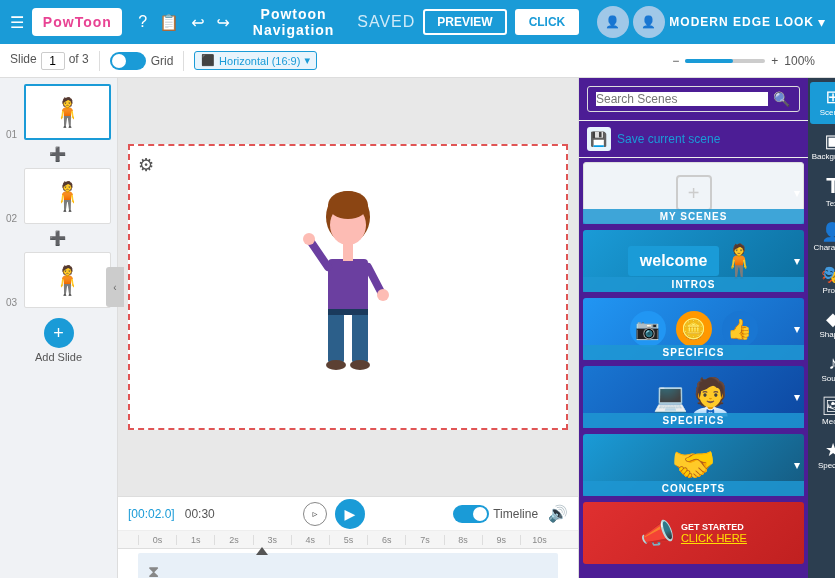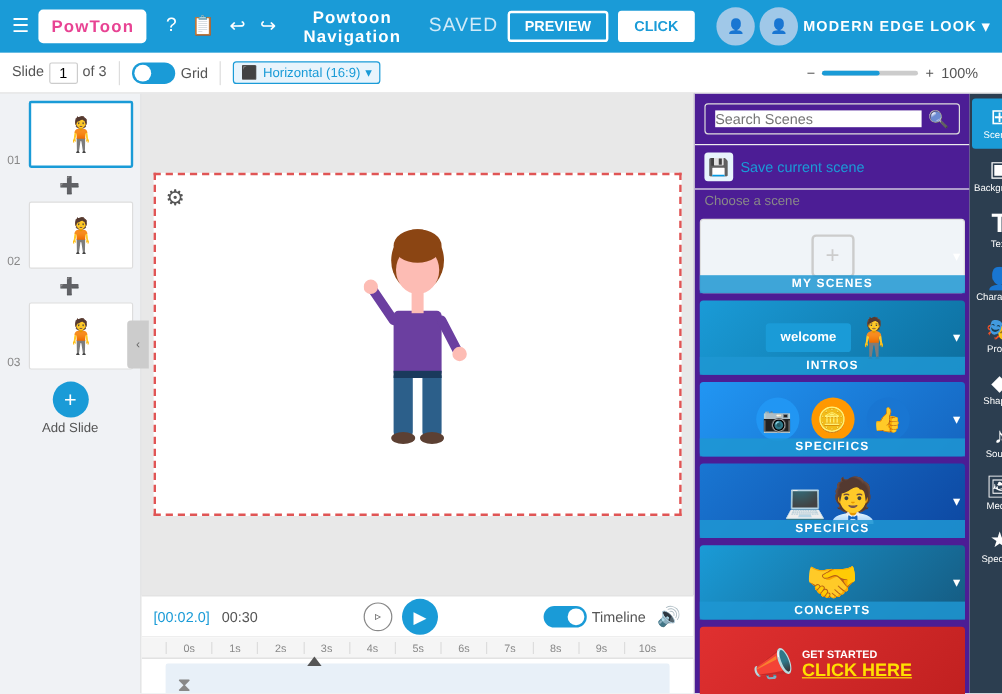--- a/index.html
+++ b/index.html
@@ -657,21 +657,21 @@
     
     ::-webkit-scrollbar { width: 4px; }
     ::-webkit-scrollbar-track { background: #f0f0f0; }
     ::-webkit-scrollbar-thumb { background: #ccc; border-radius: 2px; }
 
     .intros-welcome {
       background: #1a9bd7;
       color: white;
       padding: 6px 12px;
       border-radius: 3px;
-      font-size: 11px;
+      font-size: 16px;
       font-weight: bold;
     }
     .intros-figure {
       font-size: 32px;
     }
 
     .specifics-icons {
       display: flex;
       gap: 10px;
     }
@@ -706,23 +706,23 @@
       display: flex;
       flex-direction: column;
       align-items: flex-start;
     }
     .get-started-line1 {
       font-size: 9px;
       color: white;
       font-weight: bold;
     }
     .get-started-line2 {
-      font-size: 15px;
+      font-size: 11px;
       color: #ffe000;
-      font-weight: bold;
+      font-weight: normal;
       text-decoration: underline;
     }
 
     .slide-thumb-add {
       height: 16px;
       display: flex;
       align-items: center;
       justify-content: center;
     }
     .plus-in-box {
@@ -899,21 +899,20 @@
     <div class="scenes-search">
       <div class="search-box">
         <input class="search-input" placeholder="Search Scenes" type="text" style="">
         <span class="search-icon">🔍</span>
       </div>
     </div>
     <div class="save-scene">
       <div class="save-scene-icon">💾</div>
       <span class="save-scene-label">Save current scene</span>
     </div>
-    <span class="choose-scene-label">Choose a scene</span>
     <div class="scenes-list">
 
       <div class="scene-item">
         <div class="scene-thumb my-scenes">
           <div class="my-scenes-icon"></div>
         </div>
         <div class="scene-label">MY SCENES</div>
         <span class="scene-chevron">▾</span>
       </div>
 

